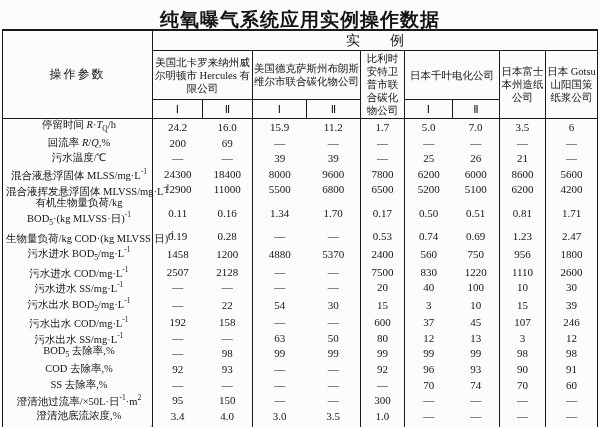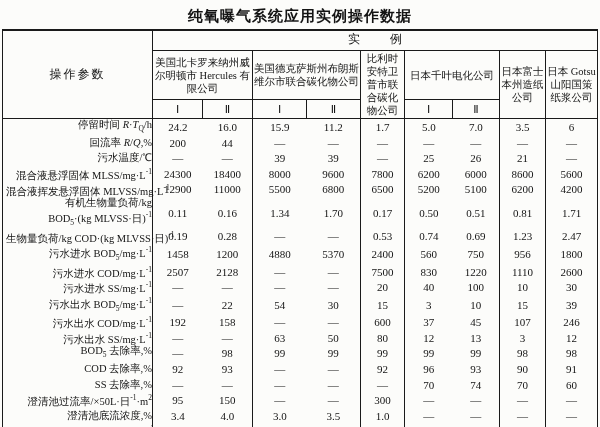--- a/index.html
+++ b/index.html
@@ -2,46 +2,46 @@
 <html><head>
 <meta charset="utf-8">
 <style>
   html,body{margin:0;padding:0;}
   body{
     width:600px;height:427px;overflow:hidden;
     background:#fcfcfa;color:#141414;
     font-family:"Liberation Serif", serif;
   }
   .page-title{
-    text-align:center;font-weight:bold;font-size:15px;letter-spacing:1px;
+    text-align:center;font-weight:bold;font-size:19px;letter-spacing:1px;
     padding-top:7px;height:22px;
     font-family:"Liberation Sans", sans-serif;
   }
   table.data{
     border-collapse:collapse;table-layout:fixed;
     width:595px;margin:0 auto;
     border-left:1px solid #1a1a1a;border-right:1px solid #1a1a1a;
     border-top:2px solid #1a1a1a;border-bottom:2px solid #1a1a1a;
   }
   thead th{
     border:1px solid #1a1a1a;font-weight:normal;
     font-size:10.5px;line-height:13px;padding:1px 1px;
     text-align:center;vertical-align:middle;
   }
   th.param{font-size:12px;letter-spacing:2px;margin-top:40px;}
   th.shili{
-    height:17px;font-size:12px;
-    letter-spacing:30px;text-indent:30px;font-family:Liberation Mono, monospace;
+    height:17px;font-size:14px;
+    letter-spacing:30px;text-indent:30px;
   }
   th.company{height:45px;}
   th.sub{height:15px;font-size:11px;font-family:"Liberation Serif", serif;}
   tbody tr{height:15.5px;}
   tbody tr.tall{height:31px;padding-left:21px;}
   tbody th.rowlabel{
-    font-weight:normal;text-align:right;padding:0 0 0 3px;
+    font-weight:normal;text-align:center;padding:0 0 0 3px;
     font-size:10.5px;line-height:12px;white-space:nowrap;overflow:visible;
     border-right:1px solid #1a1a1a;
   }
   tbody td{
     text-align:center;font-size:11px;padding:0;
     font-family:"Liberation Serif", serif;
   }
   tbody td.bl{border-left:1px solid #1a1a1a;}
   sup,sub{font-size:7.5px;}
 </style>
@@ -94,21 +94,21 @@
         <td>11.2</td>
         <td class="bl">1.7</td>
         <td class="bl">5.0</td>
         <td>7.0</td>
         <td class="bl">3.5</td>
         <td class="bl">6</td>
       </tr>
       <tr>
         <th class="rowlabel">回流率 <i>R</i>/<i>Q</i>,%</th>
         <td>200</td>
-        <td>44</td>
+        <td>69</td>
         <td class="bl">—</td>
         <td>—</td>
         <td class="bl">—</td>
         <td class="bl">—</td>
         <td>—</td>
         <td class="bl">—</td>
         <td class="bl">—</td>
       </tr>
       <tr>
         <th class="rowlabel">污水温度/℃</th>

